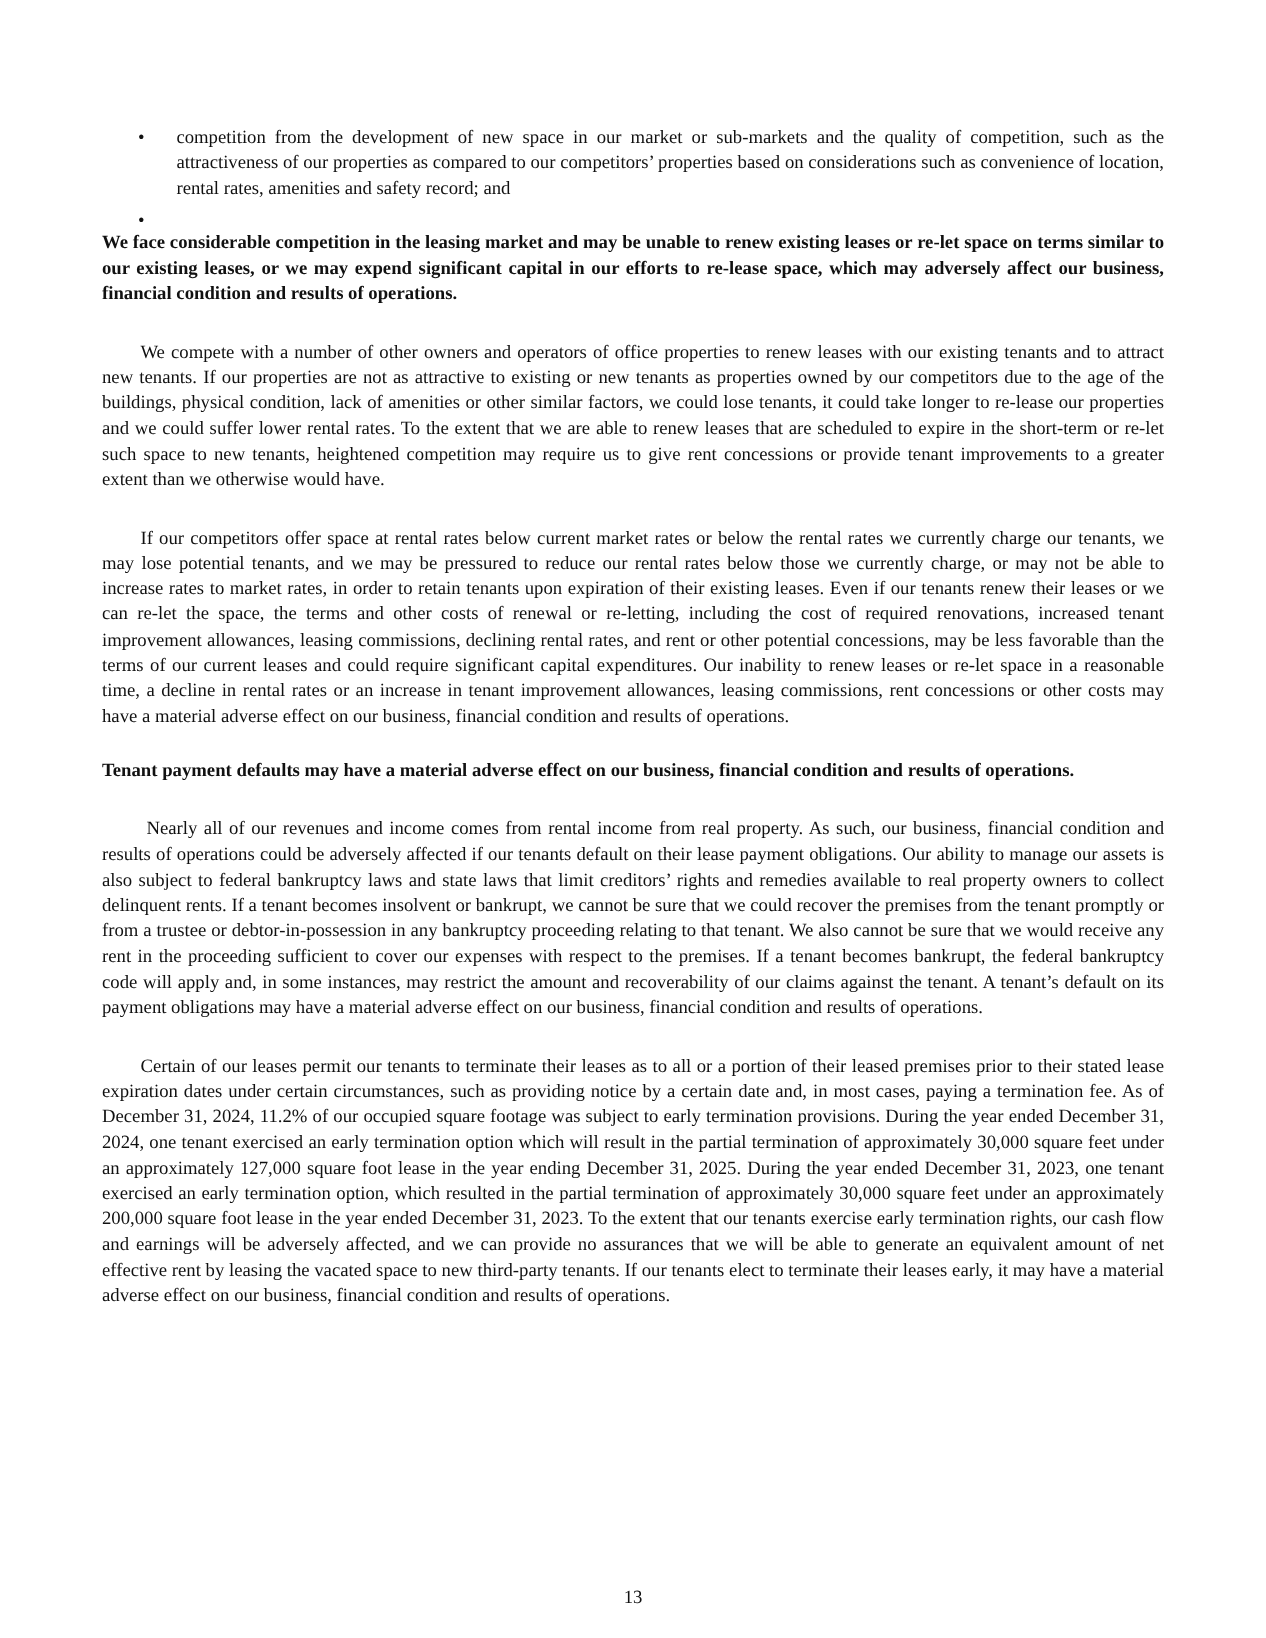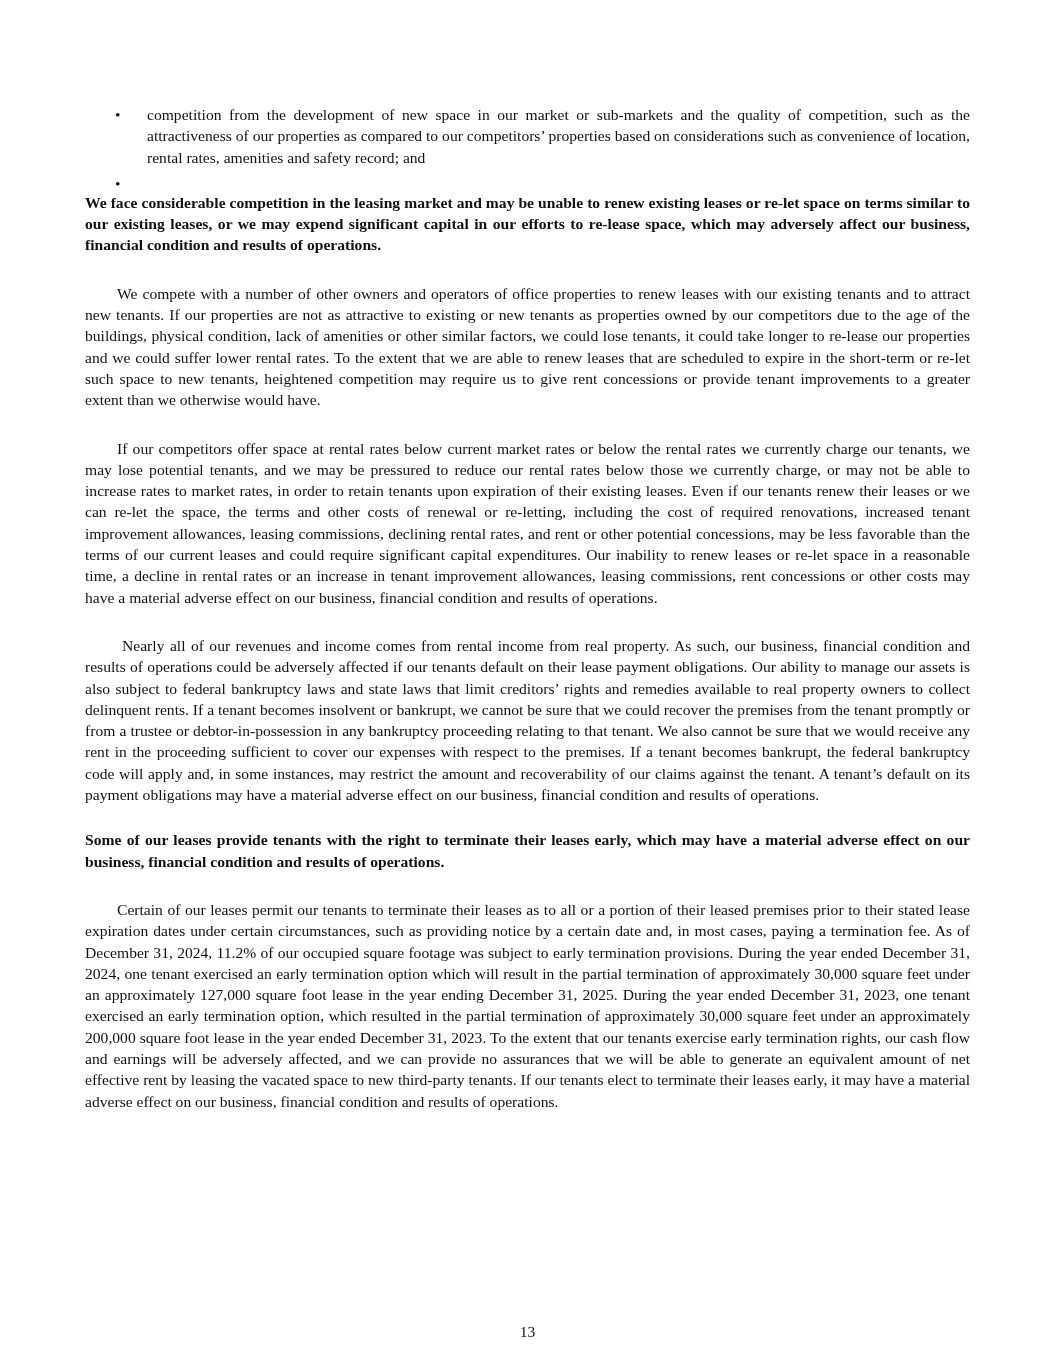--- a/index.html
+++ b/index.html
@@ -61,22 +61,22 @@
   </ul>
 
 
   <section>
     <p class="heading">We face considerable competition in the leasing market and may be unable to renew existing leases or re-let space on terms similar to our existing leases, or we may expend significant capital in our efforts to re-lease space, which may adversely affect our business, financial condition and results of operations.</p>
     <p class="body-p">We compete with a number of other owners and operators of office properties to renew leases with our existing tenants and to attract new tenants. If our properties are not as attractive to existing or new tenants as properties owned by our competitors due to the age of the buildings, physical condition, lack of amenities or other similar factors, we could lose tenants, it could take longer to re-lease our properties and we could suffer lower rental rates. To the extent that we are able to renew leases that are scheduled to expire in the short-term or re-let such space to new tenants, heightened competition may require us to give rent concessions or provide tenant improvements to a greater extent than we otherwise would have.</p>
     <p class="body-p">If our competitors offer space at rental rates below current market rates or below the rental rates we currently charge our tenants, we may lose potential tenants, and we may be pressured to reduce our rental rates below those we currently charge, or may not be able to increase rates to market rates, in order to retain tenants upon expiration of their existing leases. Even if our tenants renew their leases or we can re-let the space, the terms and other costs of renewal or re-letting, including the cost of required renovations, increased tenant improvement allowances, leasing commissions, declining rental rates, and rent or other potential concessions, may be less favorable than the terms of our current leases and could require significant capital expenditures. Our inability to renew leases or re-let space in a reasonable time, a decline in rental rates or an increase in tenant improvement allowances, leasing commissions, rent concessions or other costs may have a material adverse effect on our business, financial condition and results of operations.</p>
   </section>
 
   <section>
+    <p class="heading">Tenant payment defaults may have a material adverse effect on our business, financial condition and results of operations.</p>
     <p class="body-p" style="text-indent:37px;">Nearly all of our revenues and income comes from rental income from real property. As such, our business, financial condition and results of operations could be adversely affected if our tenants default on their lease payment obligations. Our ability to manage our assets is also subject to federal bankruptcy laws and state laws that limit creditors’ rights and remedies available to real property owners to collect delinquent rents. If a tenant becomes insolvent or bankrupt, we cannot be sure that we could recover the premises from the tenant promptly or from a trustee or debtor-in-possession in any bankruptcy proceeding relating to that tenant. We also cannot be sure that we would receive any rent in the proceeding sufficient to cover our expenses with respect to the premises. If a tenant becomes bankrupt, the federal bankruptcy code will apply and, in some instances, may restrict the amount and recoverability of our claims against the tenant. A tenant’s default on its payment obligations may have a material adverse effect on our business, financial condition and results of operations.</p>
   </section>
 
   <section>
-    <p class="heading">Some of our leases provide tenants with the right to terminate their leases early, which may have a material adverse effect on our business, financial condition and results of operations.</p>
     <p class="body-p">Certain of our leases permit our tenants to terminate their leases as to all or a portion of their leased premises prior to their stated lease expiration dates under certain circumstances, such as providing notice by a certain date and, in most cases, paying a termination fee. As of December 31, 2024, 11.2% of our occupied square footage was subject to early termination provisions. During the year ended December 31, 2024, one tenant exercised an early termination option which will result in the partial termination of approximately 30,000 square feet under an approximately 127,000 square foot lease in the year ending December 31, 2025. During the year ended December 31, 2023, one tenant exercised an early termination option, which resulted in the partial termination of approximately 30,000 square feet under an approximately 200,000 square foot lease in the year ended December 31, 2023. To the extent that our tenants exercise early termination rights, our cash flow and earnings will be adversely affected, and we can provide no assurances that we will be able to generate an equivalent amount of net effective rent by leasing the vacated space to new third-party tenants. If our tenants elect to terminate their leases early, it may have a material adverse effect on our business, financial condition and results of operations.</p>
   </section>
 </div>
 
 <div class="page-number">13</div>
 
 </body></html>

